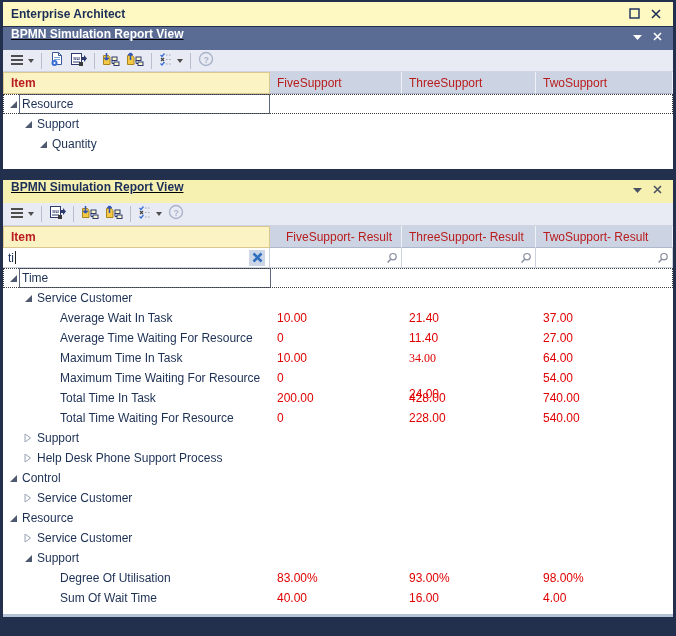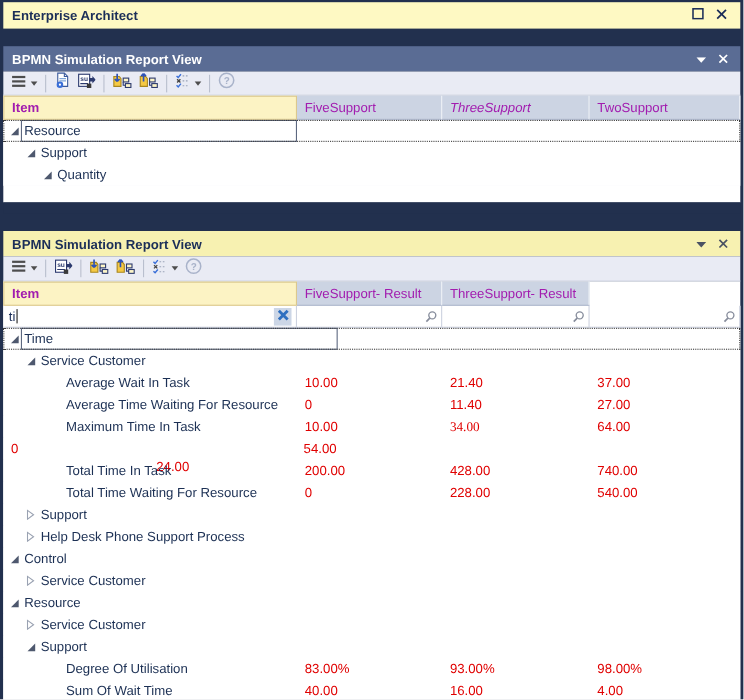--- a/index.html
+++ b/index.html
@@ -6,40 +6,40 @@
   body{width:676px;height:636px;overflow:hidden;font-family:"Liberation Sans",sans-serif;}
   .window{box-sizing:border-box;width:676px;height:636px;background:#22304e;padding:2px 3px 3px 3px;display:flex;flex-direction:column;}
 
   
   .titlebar{height:24px;background:#fef9c3;display:flex;align-items:center;padding:0 6px 0 8px;flex:none;}
   .titlebar .ttl{font-size:12px;font-weight:bold;color:#1b2e58;}
   .spacer{flex:1;}
   .tbtn{width:22px;height:18px;display:flex;align-items:center;justify-content:center;cursor:default;}
 
   
-  .phead{height:23px;display:flex;align-items:center;padding:0 6px 0 8px;flex:none;margin-top:16px;}
+  .phead{height:23px;display:flex;padding:0 6px 0 8px;flex:none;margin-top:1px;text-decoration:underline;}
   .phead.blue{background:#5a6c94;}
   .phead.blue .ttl{color:#ffffff;}
   .phead.yellow{background:#f7f1b1;}
   .phead.yellow .ttl{color:#1b2e58;}
   .phead .ttl{font-size:12px;font-weight:bold;}
   .pbtn{width:20px;height:18px;display:flex;align-items:center;justify-content:center;}
 
   
   .toolbar{background:#e9ebf4;display:flex;align-items:center;padding:0 4px;flex:none;border-bottom:1px solid #cfd4e2;}
   .toolbar.h21{height:21px;} .toolbar.h22{height:22px;}
   .tgroup{display:flex;align-items:center;}
   .tsep{width:1px;height:16px;background:#b9bfce;margin:0 4px;}
   .tibtn{display:flex;align-items:center;padding:1px 3px;height:18px;}
   .caret{width:0;height:0;border-left:3.5px solid transparent;border-right:3.5px solid transparent;border-top:4px solid #4d4d4d;margin-left:3px;}
 
   
   .grid{background:#ffffff;flex:none;}
   .hrow{display:flex;height:22px;}
-  .hcell{box-sizing:border-box;background:#ccd4e3;border-right:1px solid #eef1f6;border-bottom:1px solid #aeb8cc;display:flex;align-items:center;padding-left:7px;font-size:12px;color:#a21caf;}
+  .hcell{box-sizing:border-box;background:#ccd4e3;border-right:1px solid #eef1f6;border-bottom:1px solid #aeb8cc;display:flex;align-items:center;padding-left:7px;font-size:12px;color:#b91c1c;}
   .hcell.item{background:#fcf3c4;border:1px solid #dbc88e;font-weight:bold;}
 
   .frow{display:flex;height:20px;background:#fff;}
   .fcell{box-sizing:border-box;border-right:1px solid #cdd2df;border-bottom:1px solid #cdd2df;display:flex;align-items:center;padding:0 3px 0 5px;}
   .ftext{font-size:12px;color:#1b2e58;}
   .fcaret{width:1px;height:13px;background:#222;margin-left:1px;}
   .clearbtn{width:16px;height:16px;background:#ccd6e6;display:flex;align-items:center;justify-content:center;margin-right:1px;}
 
   .trow{display:flex;height:20px;background:#fff;align-items:center;}
   .trow.sel{outline:1px dotted #3c3c3c;outline-offset:-1px;}
@@ -174,21 +174,21 @@
       </span>
     </div>
   <div class="grid">
       <div class="hrow">
         <div class="hcell item" style="width: 267px;">
           <span>Item</span>
         </div>
         <div class="hcell" style="width: 132px;">
           <span>FiveSupport</span>
         </div>
-        <div class="hcell" style="width: 134px; font-style: italic;">
+        <div class="hcell" style="width: 134px;">
           <span>ThreeSupport</span>
         </div>
         <div class="hcell" style="width: 137px;">
           <span>TwoSupport</span>
         </div>
       </div>
       <div class="trow sel">
         <div class="icell" style="width: 267px;">
           <span style="flex: 0 0 auto; width: 4px;"></span>
           <span class="expslot">
@@ -332,25 +332,28 @@
               <text x="5.5" y="11.5" font-size="9" font-weight="bold" fill="#a9b3ca" font-family="Liberation Sans,sans-serif">?</text>
             </svg></span>
         </span>
       </span>
     </div>
   <div class="grid">
       <div class="hrow">
         <div class="hcell item" style="width: 267px;">
           <span>Item</span>
         </div>
-        <div class="hcell" style="width: 132px;">
+        <div class="hcell" style="width: 132px; justify-content: center;">
           <span>FiveSupport- Result</span>
         </div>
         <div class="hcell" style="width: 134px;">
           <span>ThreeSupport- Result</span>
+        </div>
+        <div class="hcell" style="width: 137px;">
+          <span>TwoSupport- Result</span>
         </div>
       </div>
       <div class="frow">
         <div class="fcell" style="width: 267px;">
           <span class="ftext">ti</span>
           <span class="fcaret"></span>
           <span class="spacer"></span>
           <span class="clearbtn">
             <span><svg width="11" height="11">
                 <path d="M1.5 1.5 L9.5 9.5 M9.5 1.5 L1.5 9.5" stroke="#2e6fc0" stroke-width="2.6"></path>
@@ -379,21 +382,21 @@
           <span class="spacer"></span>
           <span style="display: flex;">
             <svg width="12" height="12">
               <circle cx="7" cy="4.7" r="3.2" fill="none" stroke="#878d9c" stroke-width="1.2"></circle>
               <line x1="1.6" y1="10.4" x2="4.7" y2="7.2" stroke="#878d9c" stroke-width="1.5"></line>
             </svg>
           </span>
         </div>
       </div>
       <div class="trow sel">
-        <div class="icell" style="width: 304px;">
+        <div class="icell" style="width: 268px;">
           <span style="flex: 0 0 auto; width: 4px;"></span>
           <span class="expslot">
             <span class="expd"></span>
           </span>
           <span class="cellbox">
             <span class="tlabel">Time</span>
           </span>
         </div>
         <div class="vcell" style="width: 132px;">
           <span class="vtext"></span>
@@ -470,20 +473,26 @@
           <span class="vtext">10.00</span>
         </div>
         <div class="vcell" style="width: 134px; font-family: Liberation Serif, serif;">
           <span class="vtext">34.00</span>
         </div>
         <div class="vcell" style="width: 137px;">
           <span class="vtext">64.00</span>
         </div>
       </div>
       <div class="trow">
+        <div class="icell" style="width: 267px;">
+          <span style="flex: 0 0 auto; width: 54px;"></span>
+          <span class="cellbox">
+            <span class="tlabel">Maximum Time Waiting For Resource</span>
+          </span>
+        </div>
         <div class="vcell" style="width: 132px;">
           <span class="vtext">0</span>
         </div>
         <div class="vcell" style="width: 134px; margin-top: 32px;">
           <span class="vtext">24.00</span>
         </div>
         <div class="vcell" style="width: 137px;">
           <span class="vtext">54.00</span>
         </div>
       </div>

